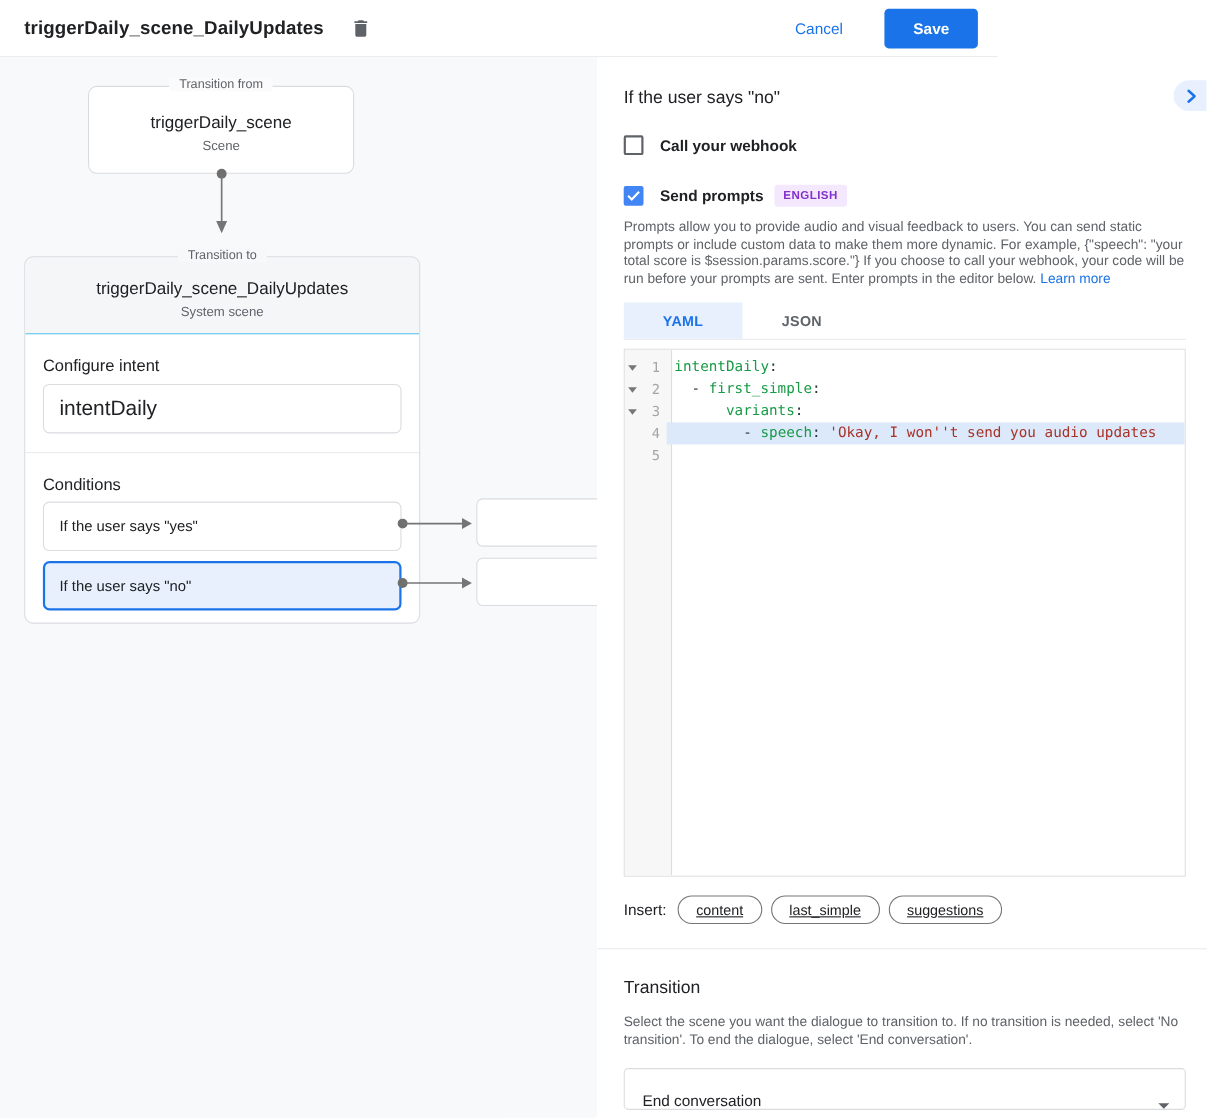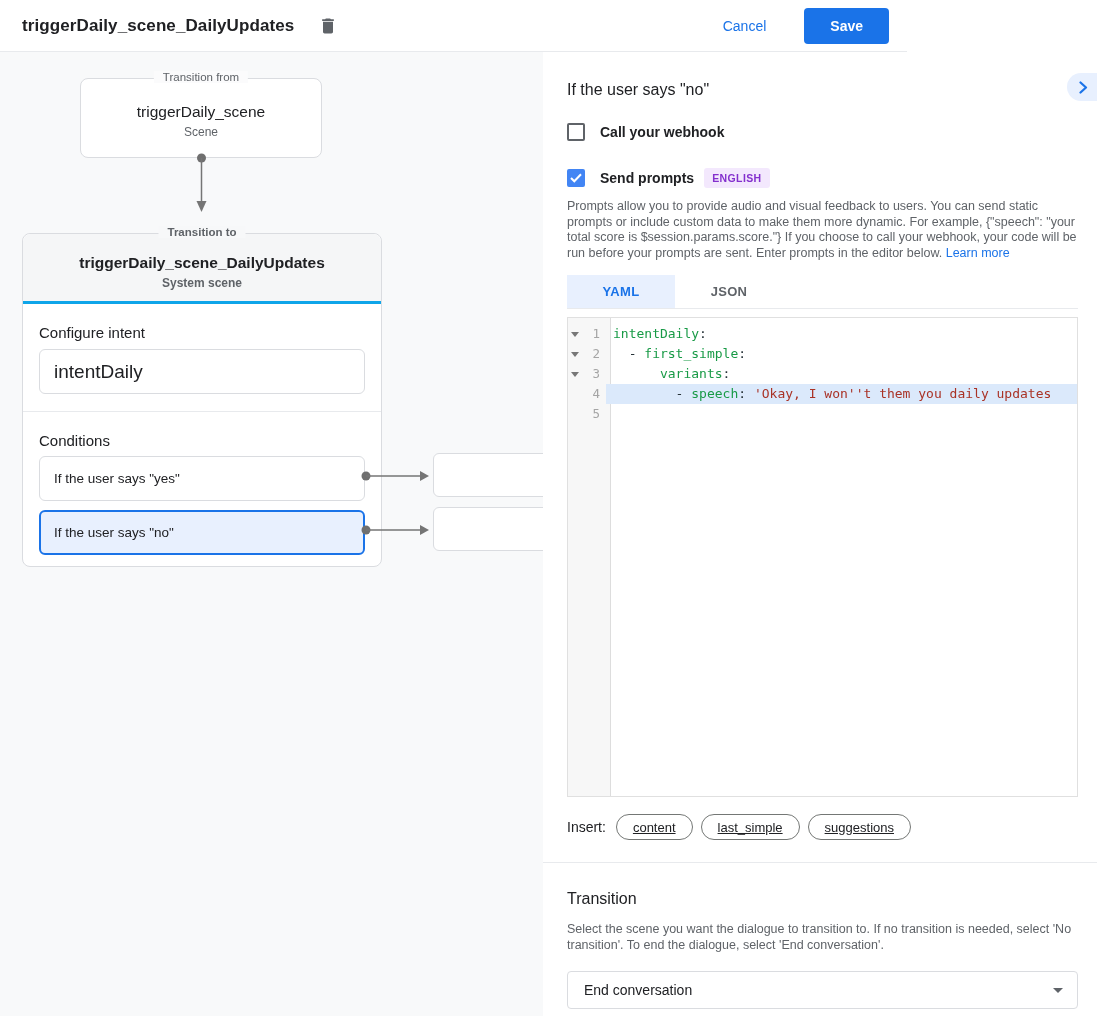--- a/index.html
+++ b/index.html
@@ -41,22 +41,22 @@
   .node-sub { margin-top:3px; font-size:12px; color:#5f6368; }
 
   .v-arrow { position:absolute; left:195px; top:100px; }
   .h-arrow { position:absolute; }
 
   .to-card {
     position:absolute; left:22px; top:181px; width:360px; height:334px;
     background:#fff; border:1px solid #dadce0; border-radius:8px;
   }
   .card-head {
-    position:relative; height:70px; background:#f5f6f7; border-bottom:3px solid #0ea5e9;
-    border-radius:8px 8px 0 0; text-align:center;font-weight:bold;
+    position:relative; height:70px; background:#f5f6f7; border-bottom:1px solid #0ea5e9;
+    border-radius:8px 8px 0 0; text-align:center;
   }
   .card-head .node-legend { background:#f7f8f9; }
   .card-head .node-title { margin-top:0; padding-top:19px; }
   .card-body { padding:0 16px; }
   .sec-label { font-size:15px; line-height:18px; margin-top:20px; }
   .intent-box {
     margin-top:7px; height:45px; border:1px solid #dadce0; border-radius:6px;
     display:flex; align-items:center; padding:0 14px; font-size:19px; background:#fff; cursor:text;
   }
   .card-div { height:1px; background:#e8eaed; margin:17px -16px 0; }
@@ -117,21 +117,21 @@
   .insert-label { font-size:14px; }
   .chip {
     height:26px; padding:0 16px; border:1px solid #747775; border-radius:13px; background:#fff;
     display:flex; align-items:center; font-size:13px; color:#202124; cursor:pointer; font-family:inherit;text-decoration:underline;
   }
   .panel-hr { height:1px; background:#e8eaed; margin:22px -19px 0 -24px; }
   .trans-title { margin-top:26px; font-size:16px; line-height:20px; }
   .trans-desc { margin-top:13px; font-size:12.5px; line-height:15.5px; color:#5f6368; }
   .dropdown {
     margin-top:18px; height:38px; border:1px solid #dadce0; border-radius:4px; background:#fff;
-    display:flex; align-items:center; justify-content:space-between; padding:0 14px 0 16px;
+    display:flex; align-items:flex-end; justify-content:space-between; padding:0 14px 0 16px;
     font-size:14px; cursor:pointer;
   }
   .caret { width:0; height:0; border-left:5px solid transparent; border-right:5px solid transparent; border-top:5px solid #5f6368; }
 </style>
 </head>
 <body>
 
 <div class="app">
 
   <header class="hdr">
@@ -256,21 +256,21 @@
             <div class="cline">
               <span class="fold">
                 <span class="tri"></span>
               </span>
               <span class="lnum">3</span>
               <span class="ltext"><span class="tok-p">      </span><span class="tok-key">variants</span><span class="tok-p">:</span></span>
             </div>
             <div class="cline hl">
               <span class="fold"></span>
               <span class="lnum">4</span>
-              <span class="ltext"><span class="tok-p">        - </span><span class="tok-key">speech</span><span class="tok-p">: </span><span class="tok-str">'Okay, I won''t them you daily updates</span></span>
+              <span class="ltext"><span class="tok-p">        - </span><span class="tok-key">speech</span><span class="tok-p">: </span><span class="tok-str">'Okay, I won''t send you audio updates</span></span>
             </div>
             <div class="cline">
               <span class="fold"></span>
               <span class="lnum">5</span>
               <span class="ltext"></span>
             </div>
           </div>
       </div>
 
       <div class="insert-row">

